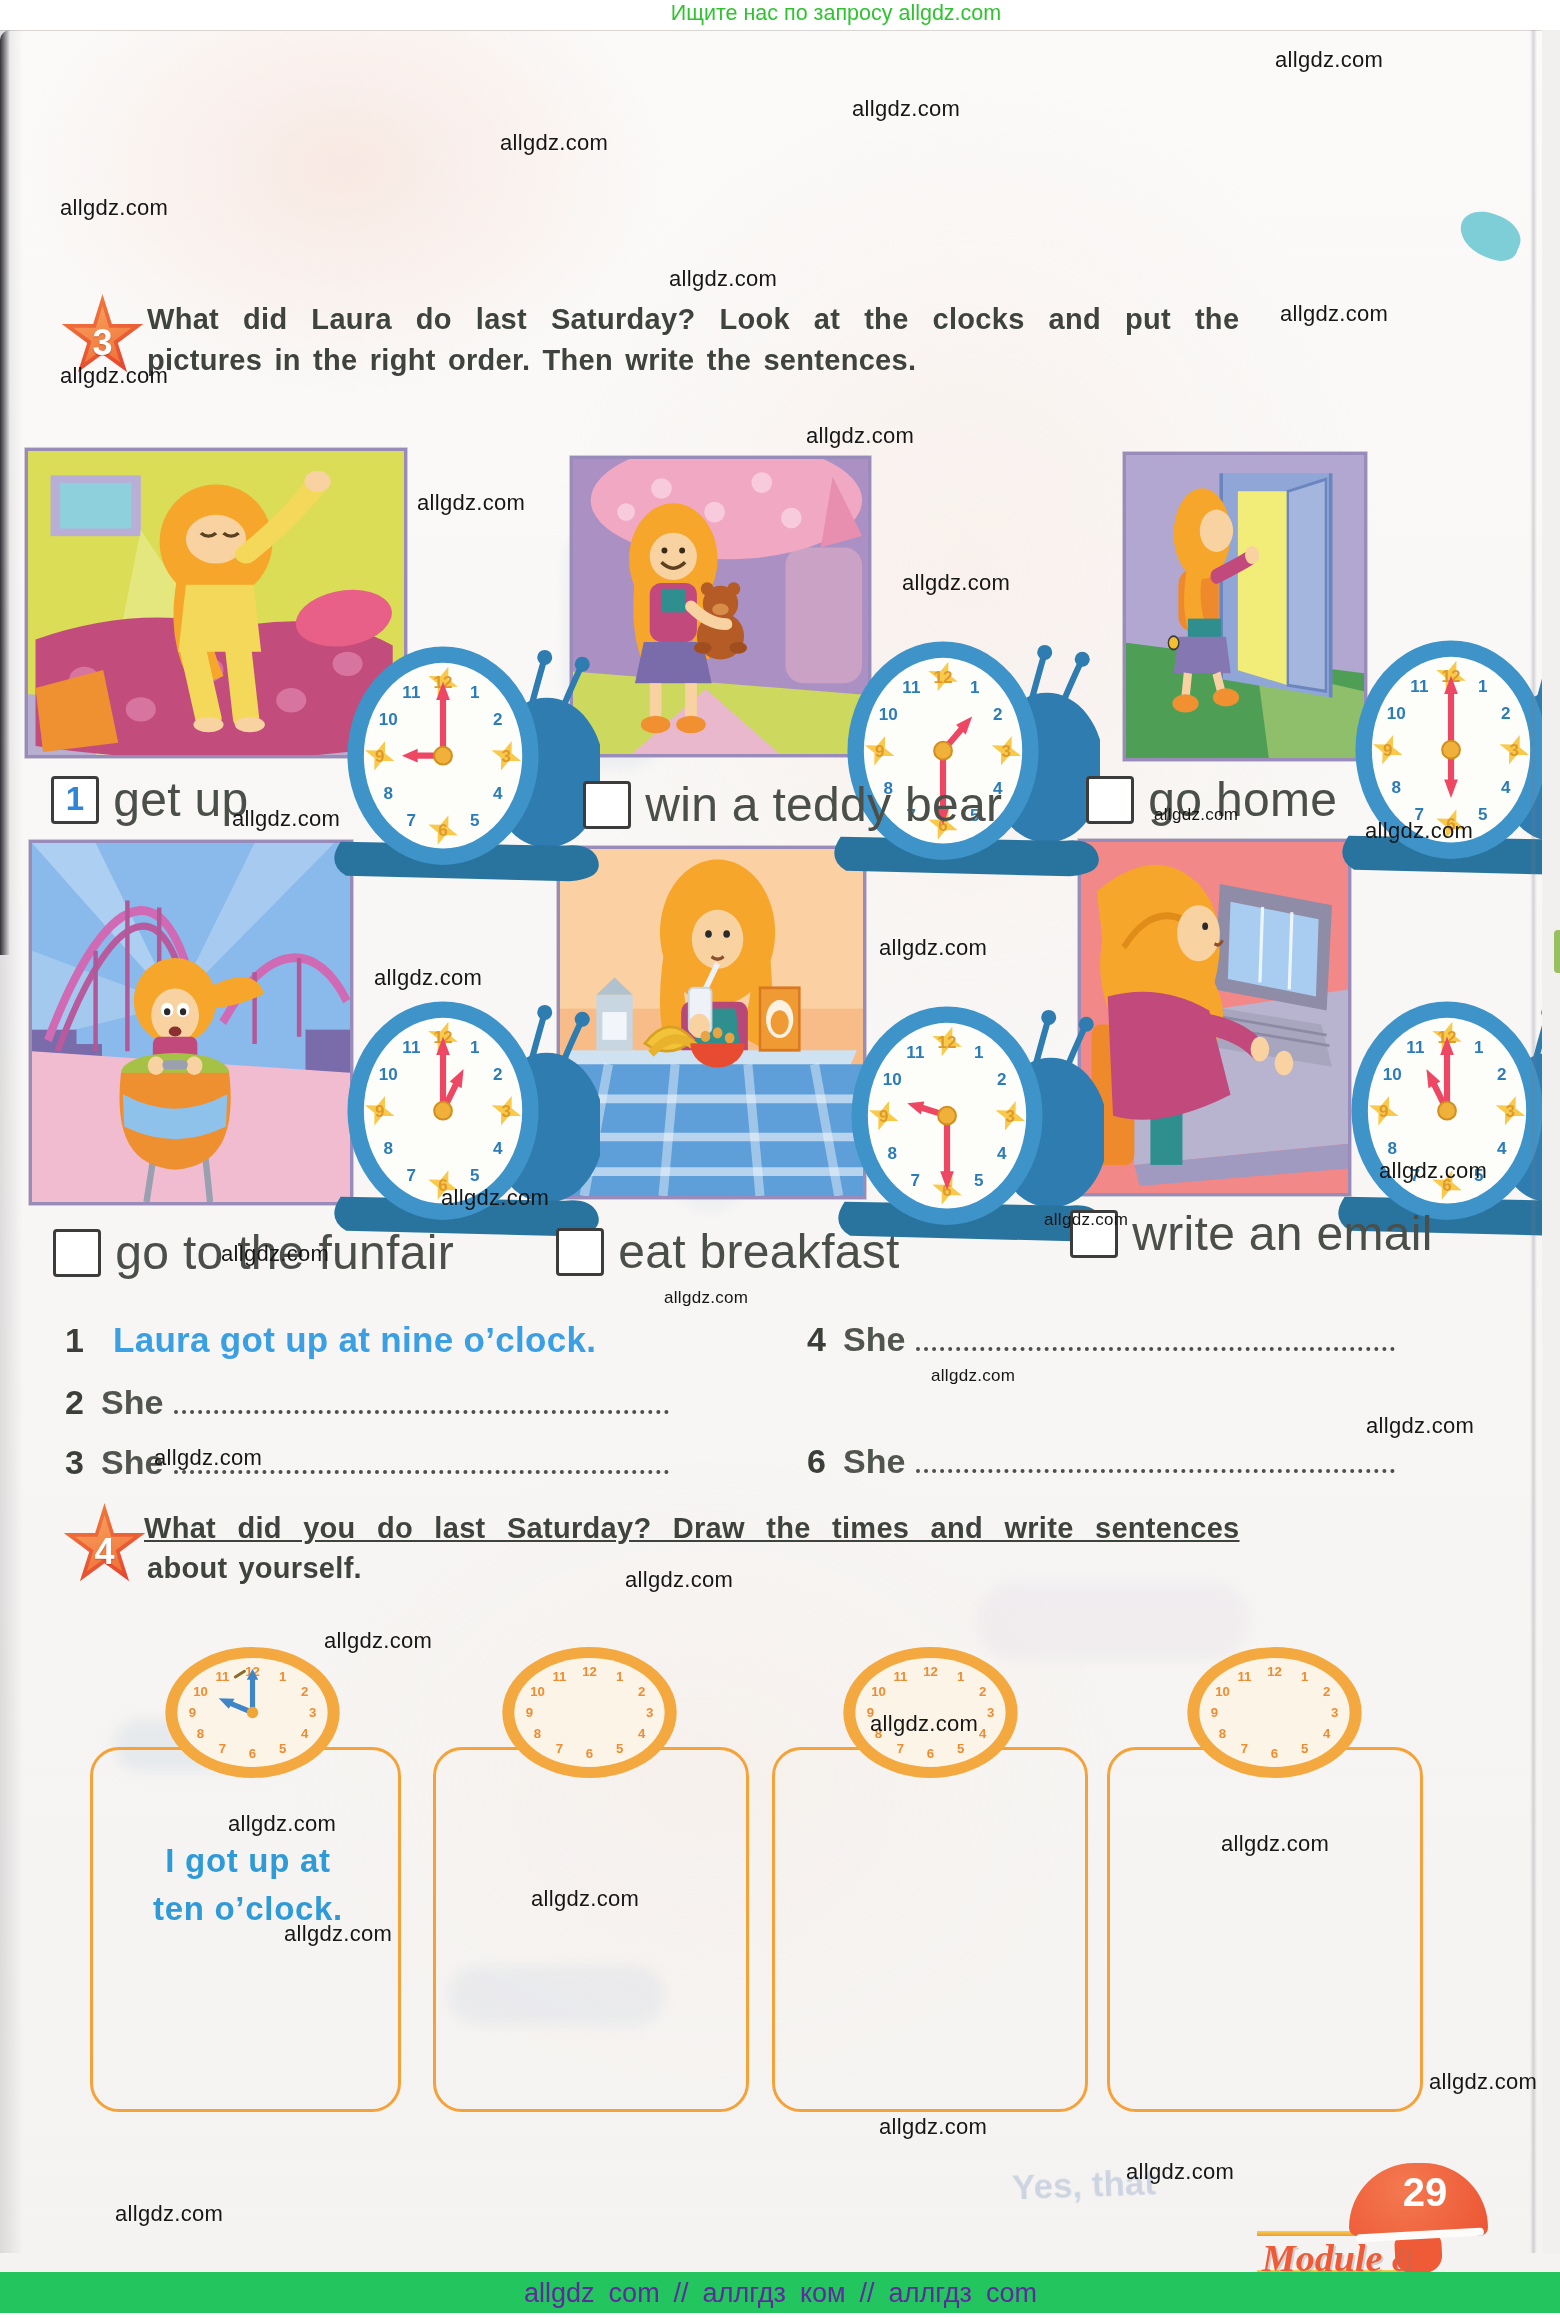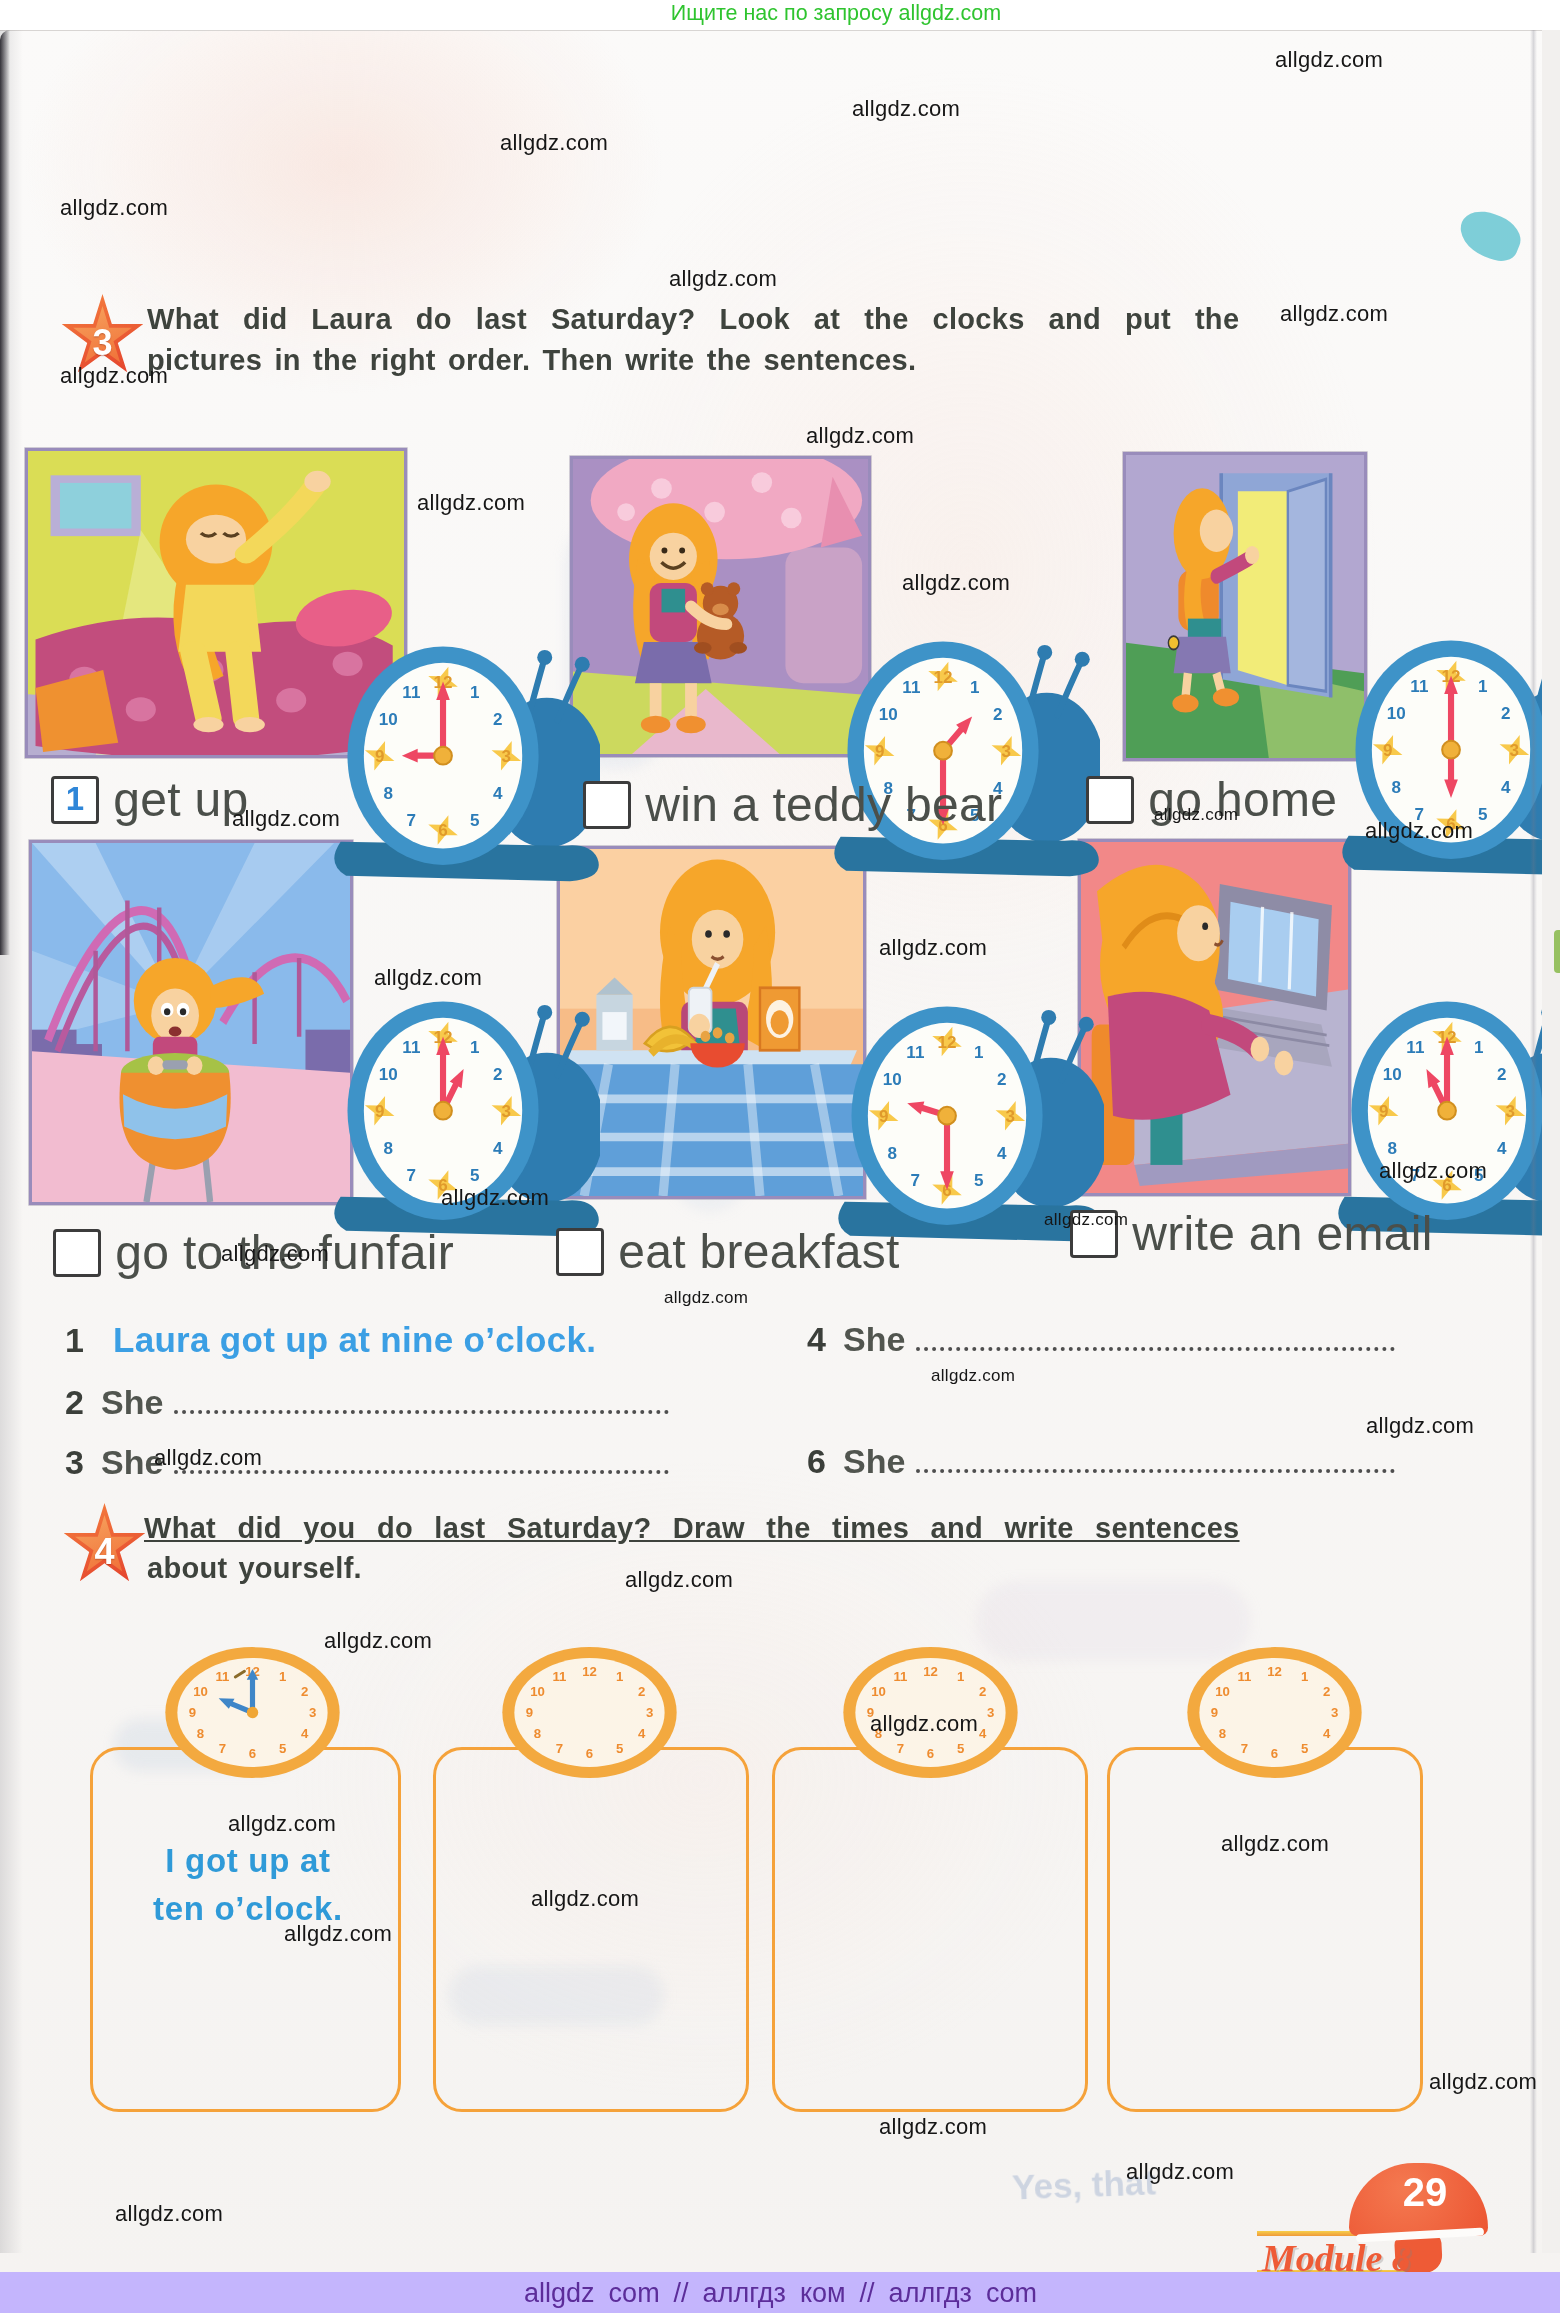--- a/index.html
+++ b/index.html
@@ -73,21 +73,21 @@
   .module{position:absolute;font-family:"Liberation Serif",serif;font-style:italic;font-weight:bold;
           font-size:38px;color:#ee5b36;z-index:4;text-shadow:2px 2px 0 rgba(130,130,130,.30);}
   .cap{position:absolute;width:139px;height:73px;border-radius:70px 70px 9px 9px;
        background:radial-gradient(circle at 40% 35%, #f47950, #ec5532);z-index:3;}
   .capgap{position:absolute;width:128px;height:7.8px;background:#fdfcfa;border-radius:5.2px;
           transform:rotate(-3deg);z-index:4;}
   .stem{position:absolute;width:47px;height:38px;background:#ee5b36;border-radius:9px 9px 17px 17px;
         transform:rotate(-3deg);z-index:3;}
   .pagenum{position:absolute;width:78px;text-align:center;font-size:40px;font-weight:bold;color:#fff;z-index:5;}
   
-  .botbar{position:absolute;left:0;top:2272px;width:1561px;height:41px;background:#c4b5fd;z-index:8;
+  .botbar{position:absolute;left:0;top:2272px;width:1561px;height:41px;background:#22c55e;z-index:8;
           text-align:center;}
   .botbar span{font-size:27px;color:#5c2d9a;line-height:43px;word-spacing:6.5px;}
 </style>
 </head>
 <body>
 
 <div class="page">
 
   <div class="topbar">
     <span>Ищите нас по запросу allgdz.com</span>

